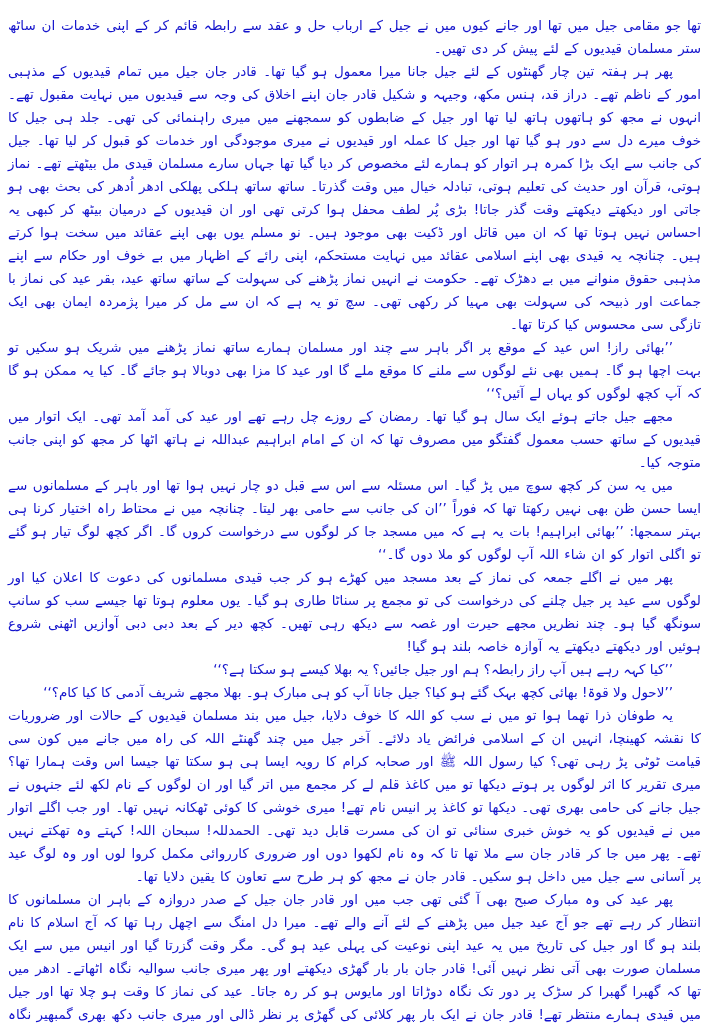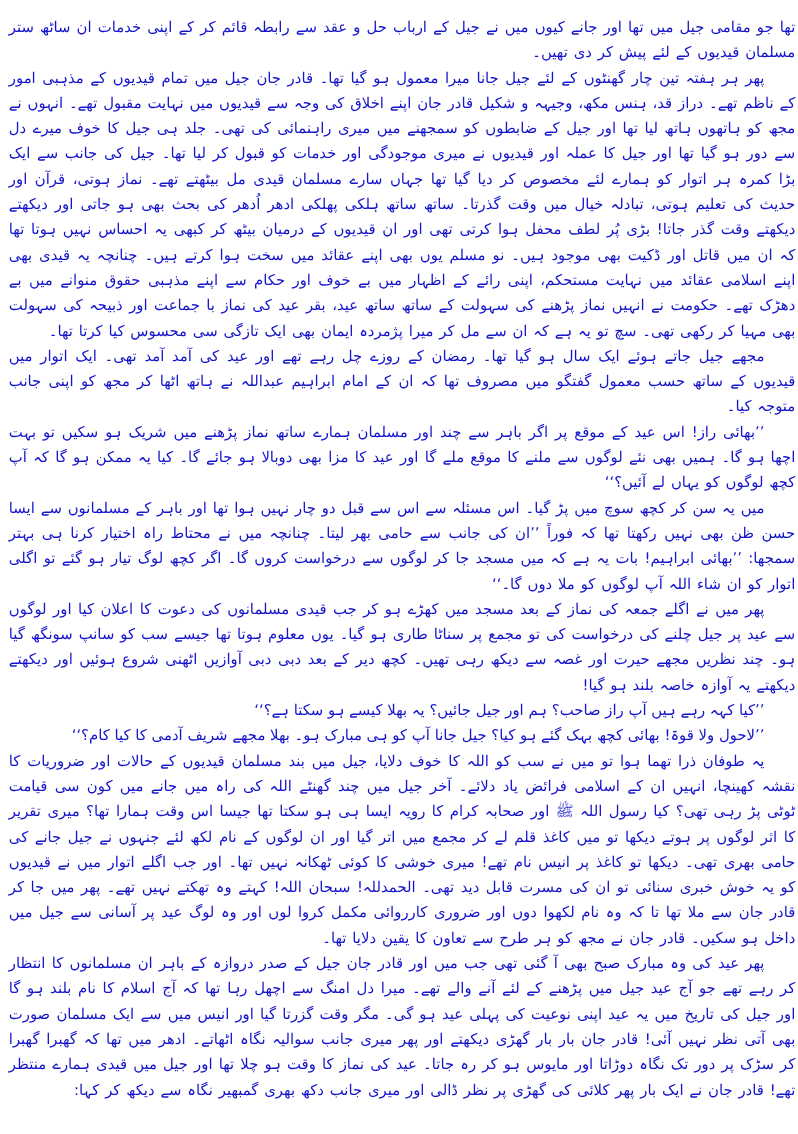--- a/index.html
+++ b/index.html
@@ -7,21 +7,21 @@
     padding: 0;
     width: 725px;
     height: 1031px;
     background: #ffffff;
     overflow: hidden;
   }
   .page {
     box-sizing: border-box;
     width: 725px;
     height: 792px;
-    padding: 14px 2px 10px 8px;
+    padding: 14px 24px 10px 8px;
     direction: rtl;
     unicode-bidi: embed;
     font-family: "DejaVu Sans", "Liberation Sans", sans-serif;
     font-size: 13.5px;
     line-height: 23px;
     color: var(--ink, #1414cc);
     text-rendering: optimizeLegibility;
   }
   .page p {
     margin: 0;
@@ -43,22 +43,22 @@
     text-align-last: right;
     text-indent: 28px;
   }
 </style>
 </head>
 <body style="background: rgb(255, 255, 255);">
 
 <div class="page">
   <p class="para noindent">تھا جو مقامی جیل میں تھا اور جانے کیوں میں نے جیل کے ارباب حل و عقد سے رابطہ قائم کر کے اپنی خدمات ان ساٹھ ستر مسلمان قیدیوں کے لئے پیش کر دی تھیں۔</p>
   <p class="para">پھر ہر ہفتہ تین چار گھنٹوں کے لئے جیل جانا میرا معمول ہو گیا تھا۔ قادر جان جیل میں تمام قیدیوں کے مذہبی امور کے ناظم تھے۔ دراز قد، ہنس مکھ، وجیہہ و شکیل قادر جان اپنے اخلاق کی وجہ سے قیدیوں میں نہایت مقبول تھے۔ انہوں نے مجھ کو ہاتھوں ہاتھ لیا تھا اور جیل کے ضابطوں کو سمجھنے میں میری راہنمائی کی تھی۔ جلد ہی جیل کا خوف میرے دل سے دور ہو گیا تھا اور جیل کا عملہ اور قیدیوں نے میری موجودگی اور خدمات کو قبول کر لیا تھا۔ جیل کی جانب سے ایک بڑا کمرہ ہر اتوار کو ہمارے لئے مخصوص کر دیا گیا تھا جہاں سارے مسلمان قیدی مل بیٹھتے تھے۔ نماز ہوتی، قرآن اور حدیث کی تعلیم ہوتی، تبادلہ خیال میں وقت گذرتا۔ ساتھ ساتھ ہلکی پھلکی ادھر اُدھر کی بحث بھی ہو جاتی اور دیکھتے دیکھتے وقت گذر جاتا! بڑی پُر لطف محفل ہوا کرتی تھی اور ان قیدیوں کے درمیان بیٹھ کر کبھی یہ احساس نہیں ہوتا تھا کہ ان میں قاتل اور ڈکیت بھی موجود ہیں۔ نو مسلم یوں بھی اپنے عقائد میں سخت ہوا کرتے ہیں۔ چنانچہ یہ قیدی بھی اپنے اسلامی عقائد میں نہایت مستحکم، اپنی رائے کے اظہار میں بے خوف اور حکام سے اپنے مذہبی حقوق منوانے میں بے دھڑک تھے۔ حکومت نے انہیں نماز پڑھنے کی سہولت کے ساتھ ساتھ عید، بقر عید کی نماز با جماعت اور ذبیحہ کی سہولت بھی مہیا کر رکھی تھی۔ سچ تو یہ ہے کہ ان سے مل کر میرا پژمردہ ایمان بھی ایک تازگی سی محسوس کیا کرتا تھا۔</p>
+  <p class="para">’’بھائی راز! اس عید کے موقع پر اگر باہر سے چند اور مسلمان ہمارے ساتھ نماز پڑھنے میں شریک ہو سکیں تو بہت اچھا ہو گا۔ ہمیں بھی نئے لوگوں سے ملنے کا موقع ملے گا اور عید کا مزا بھی دوبالا ہو جائے گا۔ کیا یہ ممکن ہو گا کہ آپ کچھ لوگوں کو یہاں لے آئیں؟‘‘</p>
   <p class="para">مجھے جیل جاتے ہوئے ایک سال ہو گیا تھا۔ رمضان کے روزے چل رہے تھے اور عید کی آمد آمد تھی۔ ایک اتوار میں قیدیوں کے ساتھ حسب معمول گفتگو میں مصروف تھا کہ ان کے امام ابراہیم عبداللہ نے ہاتھ اٹھا کر مجھ کو اپنی جانب متوجہ کیا۔</p>
-  <p class="para">’’بھائی راز! اس عید کے موقع پر اگر باہر سے چند اور مسلمان ہمارے ساتھ نماز پڑھنے میں شریک ہو سکیں تو بہت اچھا ہو گا۔ ہمیں بھی نئے لوگوں سے ملنے کا موقع ملے گا اور عید کا مزا بھی دوبالا ہو جائے گا۔ کیا یہ ممکن ہو گا کہ آپ کچھ لوگوں کو یہاں لے آئیں؟‘‘</p>
   <p class="para">میں یہ سن کر کچھ سوچ میں پڑ گیا۔ اس مسئلہ سے اس سے قبل دو چار نہیں ہوا تھا اور باہر کے مسلمانوں سے ایسا حسن ظن بھی نہیں رکھتا تھا کہ فوراً ’’ان کی جانب سے حامی بھر لیتا۔ چنانچہ میں نے محتاط راہ اختیار کرنا ہی بہتر سمجھا: ’’بھائی ابراہیم! بات یہ ہے کہ میں مسجد جا کر لوگوں سے درخواست کروں گا۔ اگر کچھ لوگ تیار ہو گئے تو اگلی اتوار کو ان شاء اللہ آپ لوگوں کو ملا دوں گا۔‘‘</p>
   <p class="para">پھر میں نے اگلے جمعہ کی نماز کے بعد مسجد میں کھڑے ہو کر جب قیدی مسلمانوں کی دعوت کا اعلان کیا اور لوگوں سے عید پر جیل چلنے کی درخواست کی تو مجمع پر سناٹا طاری ہو گیا۔ یوں معلوم ہوتا تھا جیسے سب کو سانپ سونگھ گیا ہو۔ چند نظریں مجھے حیرت اور غصہ سے دیکھ رہی تھیں۔ کچھ دیر کے بعد دبی دبی آوازیں اٹھنی شروع ہوئیں اور دیکھتے دیکھتے یہ آوازہ خاصہ بلند ہو گیا!</p>
-  <p class="dlg">’’کیا کہہ رہے ہیں آپ راز صاحب؟ ہم اور جیل جائیں؟ یہ بھلا کیسے ہو سکتا ہے؟‘‘</p>
+  <p class="dlg">’’کیا کہہ رہے ہیں آپ راز رابطہ؟ ہم اور جیل جائیں؟ یہ بھلا کیسے ہو سکتا ہے؟‘‘</p>
   <p class="dlg">’’لاحول ولا قوۃ! بھائی کچھ بہک گئے ہو کیا؟ جیل جانا آپ کو ہی مبارک ہو۔ بھلا مجھے شریف آدمی کا کیا کام؟‘‘</p>
   <p class="para">یہ طوفان ذرا تھما ہوا تو میں نے سب کو اللہ کا خوف دلایا، جیل میں بند مسلمان قیدیوں کے حالات اور ضروریات کا نقشہ کھینچا، انہیں ان کے اسلامی فرائض یاد دلائے۔ آخر جیل میں چند گھنٹے اللہ کی راہ میں جانے میں کون سی قیامت ٹوٹی پڑ رہی تھی؟ کیا رسول اللہ ﷺ اور صحابہ کرام کا رویہ ایسا ہی ہو سکتا تھا جیسا اس وقت ہمارا تھا؟ میری تقریر کا اثر لوگوں پر ہوتے دیکھا تو میں کاغذ قلم لے کر مجمع میں اتر گیا اور ان لوگوں کے نام لکھ لئے جنہوں نے جیل جانے کی حامی بھری تھی۔ دیکھا تو کاغذ پر انیس نام تھے! میری خوشی کا کوئی ٹھکانہ نہیں تھا۔ اور جب اگلے اتوار میں نے قیدیوں کو یہ خوش خبری سنائی تو ان کی مسرت قابل دید تھی۔ الحمدللہ! سبحان اللہ! کہتے وہ تھکتے نہیں تھے۔ پھر میں جا کر قادر جان سے ملا تھا تا کہ وہ نام لکھوا دوں اور ضروری کارروائی مکمل کروا لوں اور وہ لوگ عید پر آسانی سے جیل میں داخل ہو سکیں۔ قادر جان نے مجھ کو ہر طرح سے تعاون کا یقین دلایا تھا۔</p>
   <p class="para">پھر عید کی وہ مبارک صبح بھی آ گئی تھی جب میں اور قادر جان جیل کے صدر دروازہ کے باہر ان مسلمانوں کا انتظار کر رہے تھے جو آج عید جیل میں پڑھنے کے لئے آنے والے تھے۔ میرا دل امنگ سے اچھل رہا تھا کہ آج اسلام کا نام بلند ہو گا اور جیل کی تاریخ میں یہ عید اپنی نوعیت کی پہلی عید ہو گی۔ مگر وقت گزرتا گیا اور انیس میں سے ایک مسلمان صورت بھی آتی نظر نہیں آئی! قادر جان بار بار گھڑی دیکھتے اور پھر میری جانب سوالیہ نگاہ اٹھاتے۔ ادھر میں تھا کہ گھبرا گھبرا کر سڑک پر دور تک نگاہ دوڑاتا اور مایوس ہو کر رہ جاتا۔ عید کی نماز کا وقت ہو چلا تھا اور جیل میں قیدی ہمارے منتظر تھے! قادر جان نے ایک بار پھر کلائی کی گھڑی پر نظر ڈالی اور میری جانب دکھ بھری گمبھیر نگاہ سے دیکھ کر کہا:</p>
 
 </div>
 
 </body></html>

